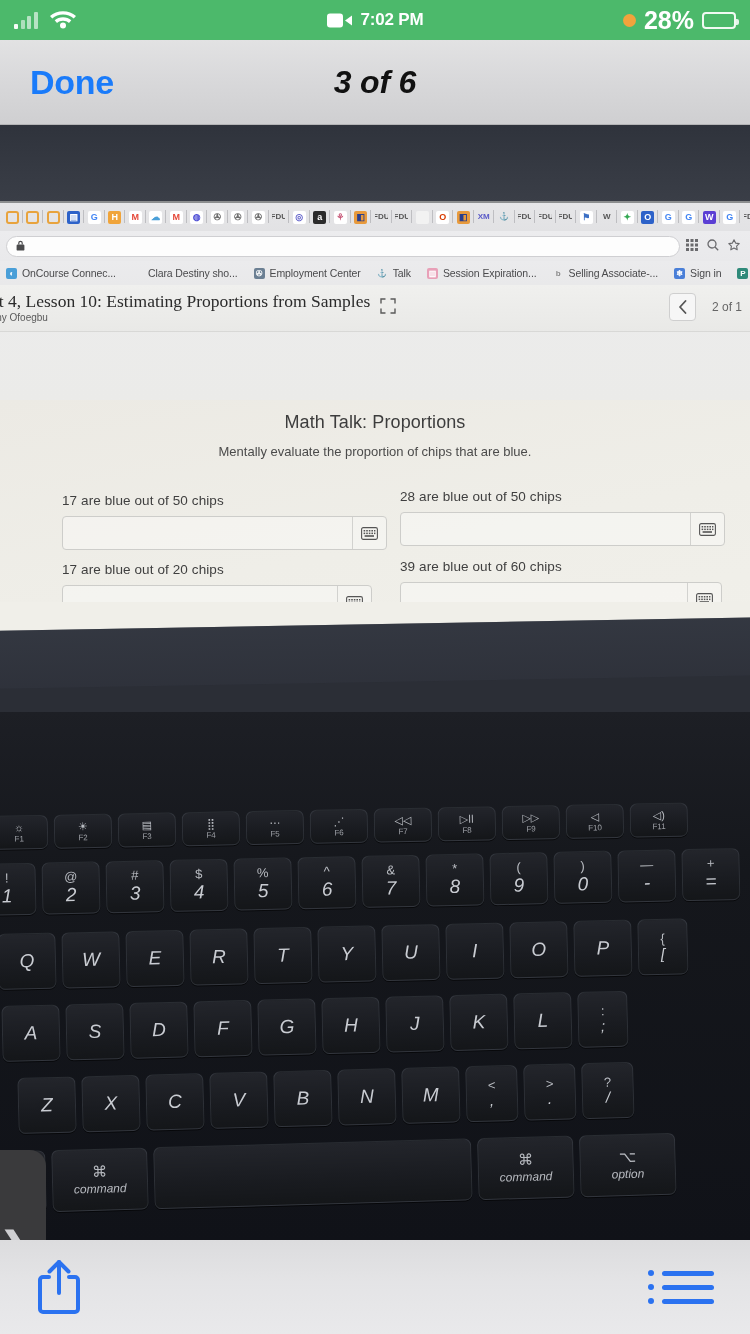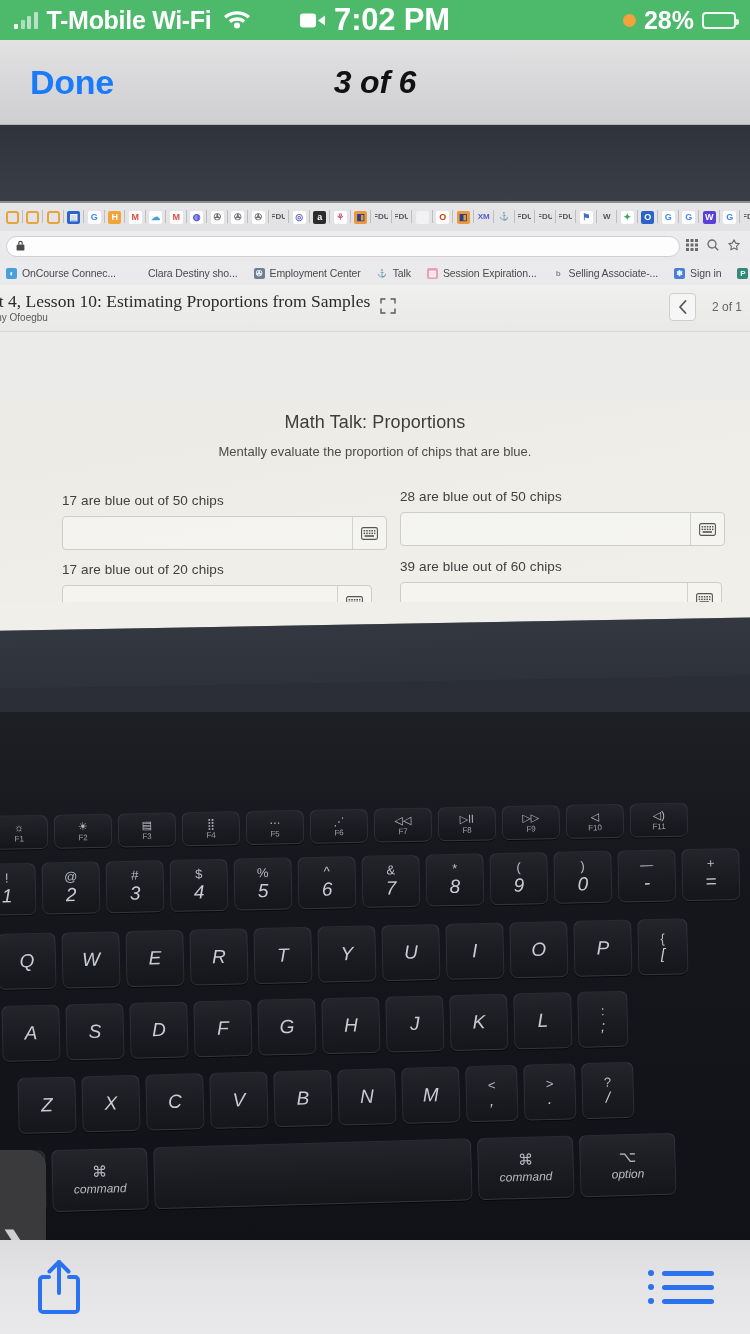--- a/index.html
+++ b/index.html
@@ -22,21 +22,21 @@
   .signal-bars{ display:flex; align-items:flex-end; gap:2.5px; height:17px; }
   .signal-bars i{ display:block; width:4px; background:#fff; border-radius:1px; }
   .signal-bars i:nth-child(1){ height:5px; opacity:.95; }
   .signal-bars i:nth-child(2){ height:9px; opacity:.55; }
   .signal-bars i:nth-child(3){ height:13px; opacity:.6; }
   .signal-bars i:nth-child(4){ height:17px; opacity:.6; }
   .carrier{ font-size:25px; letter-spacing:-.3px; }
   .wifi-icon{ margin-left:2px; }
   .sb-center{ flex:1; display:flex; align-items:center; justify-content:center; gap:8px; }
   .rec-icon{ display:inline-block; }
-  .clock{ font-size:31px; font-weight:600; letter-spacing:-.2px; }
+  .clock{ font-size:17px; font-weight:600; letter-spacing:-.2px; }
   .sb-right{ width:300px; display:flex; align-items:center; justify-content:flex-end;
              gap:8px; padding-right:14px; }
   .orange-dot{ width:13px; height:13px; border-radius:50%; background:#f2a33c; display:block; }
   .batt-pct{ font-size:25px; font-weight:600; }
   .batt-shell{ width:34px; height:17px; border:2px solid rgba(255,255,255,.92);
                border-radius:4px; position:relative; padding:2px; }
   .batt-fill{ height:100%; background:#fff; border-radius:1.5px; }
   .batt-tip{ position:absolute; right:-4.5px; top:5px; width:2.5px; height:6px;
              background:rgba(255,255,255,.85); border-radius:0 2px 2px 0; }
 
@@ -199,21 +199,20 @@
 <body>
 
 <div class="status-bar">
   <div class="sb-left">
     <span class="signal-bars">
       <i></i>
         <i></i>
         <i></i>
         <i></i>
     </span>
-    <span class="carrier">T-Mobile Wi-Fi</span>
     <span class="wifi-icon">
       <svg width="28" height="21" viewBox="0 0 28 21">
           <g fill="#fff">
         <path d="M14 3.2C19 3.2 23.6 5 27 7.9l-2.3 2.7C21.8 8.1 18.1 6.6 14 6.6S6.2 8.1 3.3 10.6L1 7.9C4.4 5 9 3.2 14 3.2z"></path>
         <path d="M14 9.3c3.2 0 6.1 1.1 8.3 3l-2.3 2.7c-1.6-1.4-3.7-2.2-6-2.2s-4.4.8-6 2.2l-2.3-2.7c2.2-1.9 5.1-3 8.3-3z"></path>
         <circle cx="14" cy="17.5" r="3"></circle>
       </g>
         </svg>
     </span>
   </div>

